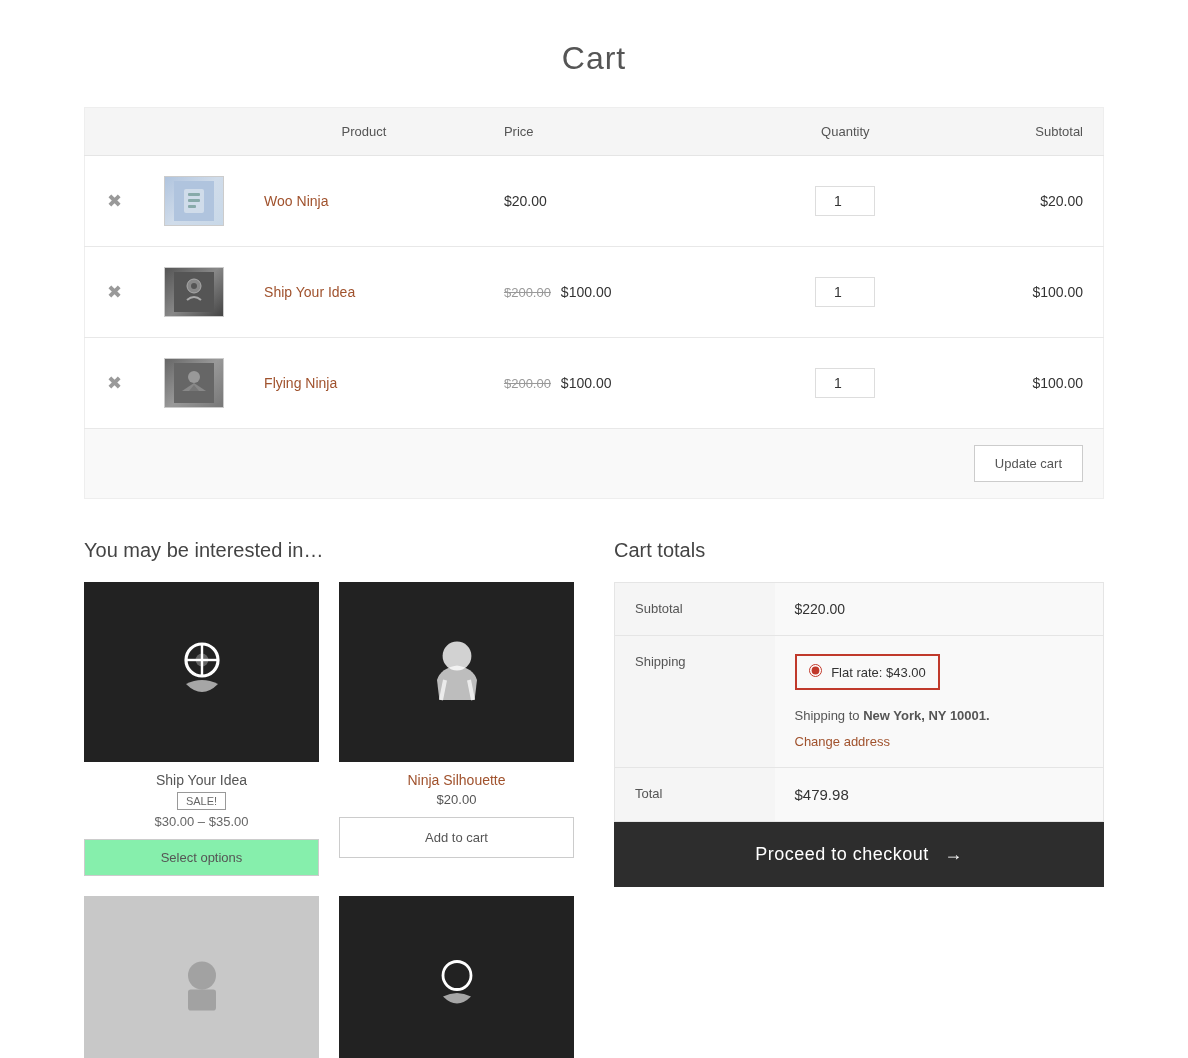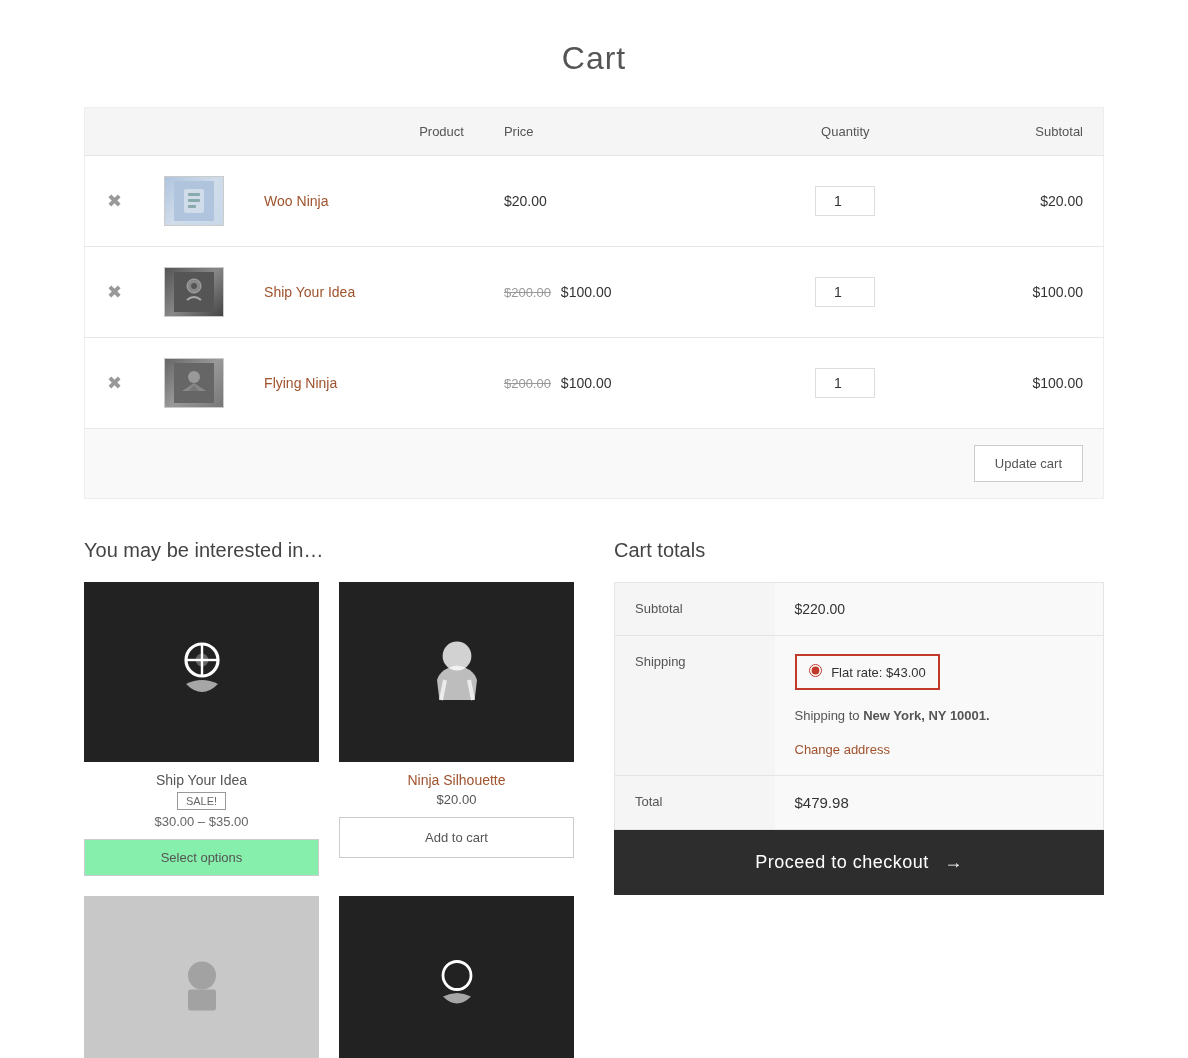--- a/index.html
+++ b/index.html
@@ -33,21 +33,21 @@
     }
     .cart-table thead tr {
       background: #f5f5f5;
       border-bottom: 1px solid #e5e5e5;
     }
     .cart-table thead th {
       padding: 16px 20px;
       font-weight: 400;
       color: #555;
       font-size: 13px;
-      text-align: right;
+      text-align: center;
     }
     .cart-table thead th.col-remove { width: 50px; }
     .cart-table thead th.col-image { width: 80px; }
     .cart-table thead th.col-product { }
     .cart-table thead th.col-price { text-align: left; }
     .cart-table thead th.col-qty { text-align: center; }
     .cart-table thead th.col-subtotal { text-align: right; }
     .cart-table tbody tr {
       border-bottom: 1px solid #e8e8e8;
       background: #fff;
@@ -244,21 +244,21 @@
       color: #333;
       margin-bottom: 8px;
     }
     .shipping-radio {
       margin-right: 6px;
       accent-color: #c0392b;
     }
     .shipping-to-text {
       font-size: 13px;
       color: #555;
-      margin-bottom: 18px;
+      margin-bottom: 10px;
     }
     .shipping-to-text strong { font-weight: 600; }
     .change-address-link {
       color: #a0522d;
       text-decoration: none;
       font-size: 13px;
       cursor: pointer;
       text-align: right;
     }
     .total-amount {

